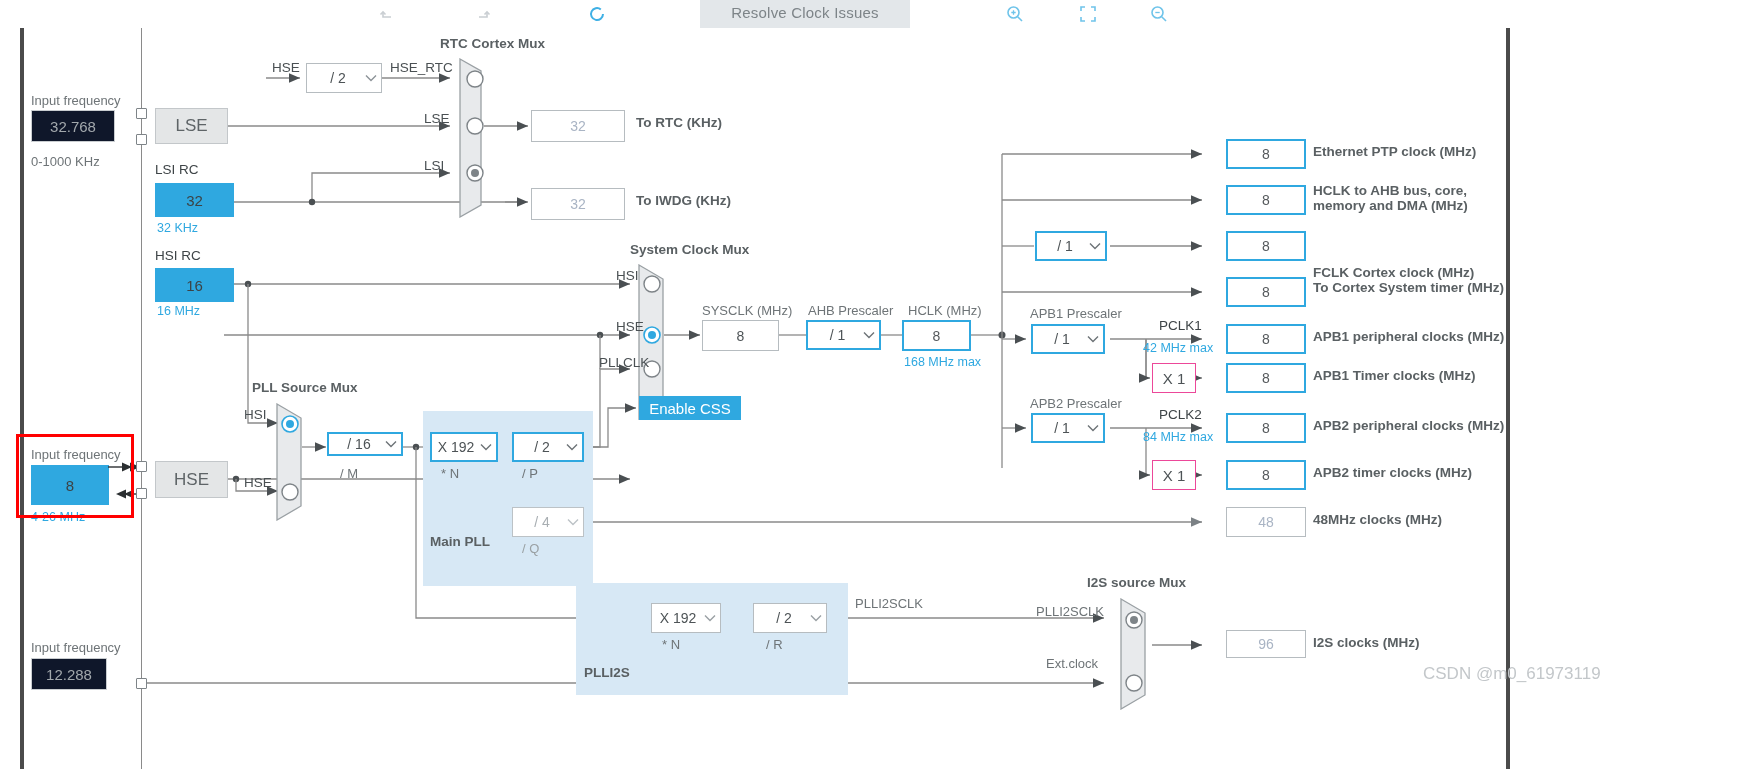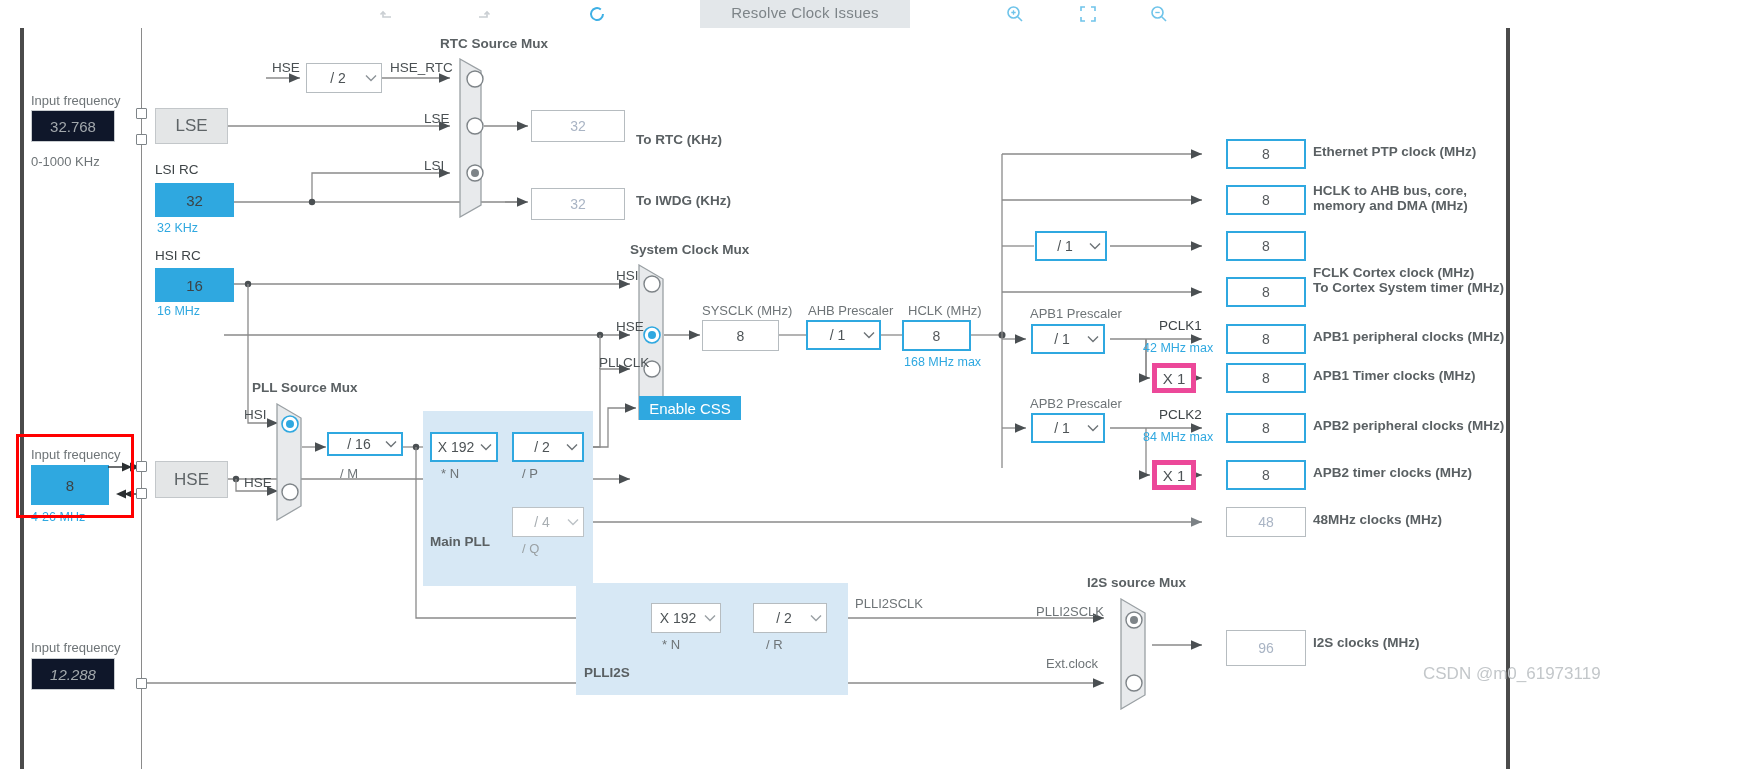--- a/index.html
+++ b/index.html
@@ -45,21 +45,21 @@
   .chev svg{display:block;}
   .src-box{position:absolute;box-sizing:border-box;background:#e4e6e7;border:1px solid #c3c7ca;
            display:flex;align-items:center;justify-content:center;font-size:17px;color:#5e6467;}
   .en-box{position:absolute;box-sizing:border-box;background:#2fa8e0;border:1px solid #2fa8e0;
           display:flex;align-items:center;justify-content:center;font-size:15px;color:#fff;cursor:pointer;}
   .in-box{position:absolute;box-sizing:border-box;background:#2fa8e0;
           display:flex;align-items:center;justify-content:center;font-size:15px;color:#3c4346;cursor:text;}
   .in-box-gray{position:absolute;box-sizing:border-box;background:#0f172a;border:1px solid #c9cdd0;
           display:flex;align-items:center;justify-content:center;font-size:15px;color:#a2a8ac;cursor:text;}
   .pll-band{position:absolute;background:#d7e8f5;}
-  .mult-box{position:absolute;box-sizing:border-box;background:#fff;border:5px solid #ec4899;
+  .mult-box{position:absolute;box-sizing:border-box;background:#fff;border:1px solid #ec4899;
             display:flex;align-items:center;justify-content:center;font-size:15px;color:#4d5356;}
   .term{position:absolute;width:11px;height:11px;box-sizing:border-box;background:#fff;border:1.5px solid #7e8488;border-radius:1px;}
   #redbox{position:absolute;box-sizing:border-box;border:3px solid #ff0000;pointer-events:none;z-index:30;}
   #watermark{position:absolute;font-size:17px;color:#c3c7ca;white-space:nowrap;margin-left:25px;}
   svg.wire{position:absolute;left:0;top:0;width:1762px;height:741px;pointer-events:none;overflow:visible;}
 </style>
 </head>
 <body>
 
 <div id="toolbar">
@@ -225,21 +225,21 @@
   <div class="sel-box sel-plain" style="left:306px;top:35px;width:76px;height:30px;">
     <span class="sel-txt">/ 2</span>
     <span class="chev">
       <svg width="12" height="8" viewBox="0 0 12 8" fill="none" stroke="#8d9398" stroke-width="1.4">
           <path d="M1 1.5 L6 6.5 L11 1.5"></path>
         </svg>
     </span>
   </div>
   <div class="lbl-sig" style="left:390px;top:32px;">HSE_RTC</div>
 
-  <div class="lbl-bold" style="left:440px;top:8px;">RTC Source Mux</div>
+  <div class="lbl-bold" style="left:440px;top:8px;">RTC Cortex Mux</div>
   <svg class="abs" style="left:459px;top:30px;" width="30" height="160">
     <path d="M1 1 L22 13 L22 147 L1 159 Z" fill="#e8eaec" stroke="#9aa0a4" stroke-width="1.3"></path>
   </svg>
   <div class="abs" style="left:466px;top:42px;width:18px;height:18px;">
     <svg width="18" height="18">
         <circle cx="9" cy="9" r="8" fill="#fff" stroke="#7e8488" stroke-width="1.4"></circle>
       </svg>
   </div>
   <div class="abs" style="left:466px;top:89px;width:18px;height:18px;">
     <svg width="18" height="18">
@@ -249,21 +249,21 @@
   <div class="abs" style="left:466px;top:136px;width:18px;height:18px;">
     <svg width="18" height="18">
         <circle cx="9" cy="9" r="8" fill="#fff" stroke="#7e8488" stroke-width="1.4"></circle>
         <circle cx="9" cy="9" r="4" fill="#7e8488"></circle>
       </svg>
   </div>
   <div class="lbl-sig" style="left:424px;top:83px;">LSE</div>
   <div class="lbl-sig" style="left:424px;top:130px;">LSI</div>
 
   <div class="val-box vb-gray" style="left:531px;top:82px;width:94px;height:32px;">32</div>
-  <div class="lbl-out" style="left:636px;top:104px;">To RTC (KHz)</div>
+  <div class="lbl-out" style="left:636px;top:87px;">To RTC (KHz)</div>
 
   <div class="val-box vb-gray" style="left:531px;top:160px;width:94px;height:32px;">32</div>
   <div class="lbl-out" style="left:636px;top:165px;">To IWDG (KHz)</div>
 
   <div class="lbl-dk" style="left:155px;top:134px;">LSI RC</div>
   <div class="in-box" style="left:155px;top:155px;width:79px;height:34px;">32</div>
   <div class="lbl-blue" style="left:157px;top:193px;">32 KHz</div>
 
   <div class="lbl-dk" style="left:155px;top:220px;">HSI RC</div>
   <div class="in-box" style="left:155px;top:240px;width:79px;height:34px;">16</div>
@@ -286,21 +286,21 @@
     <path d="M26 29.5 L16 34 L26 38.5 Z" fill="#2b2f31"></path>
   </svg>
 
   <div class="term" style="left:136px;top:433px;"></div>
   <div class="term" style="left:136px;top:460px;"></div>
   <div class="src-box" style="left:155px;top:433px;width:73px;height:37px;">HSE</div>
 
   <div id="redbox" style="left:16px;top:406px;width:118px;height:84px;"></div>
 
   <div class="lbl" style="left:31px;top:612px;">Input frequency</div>
-  <div class="in-box-gray" style="left:31px;top:630px;width:84px;height:32px;font-style:italic;">12.288</div>
+  <div class="in-box-gray" style="left:31px;top:630px;width:76px;height:32px;">12.288</div>
   <div class="term" style="left:136px;top:650px;"></div>
 
   <div class="lbl-bold" style="left:252px;top:352px;">PLL Source Mux</div>
   <svg class="abs" style="left:276px;top:375px;" width="32" height="118">
     <path d="M1 1 L25 15 L25 103 L1 117 Z" fill="#e8eaec" stroke="#9aa0a4" stroke-width="1.3"></path>
   </svg>
   <div class="abs" style="left:281px;top:387px;width:18px;height:18px;">
     <svg width="18" height="18">
         <circle cx="9" cy="9" r="8" fill="#fff" stroke="#2fa8e0" stroke-width="1.6"></circle>
         <circle cx="9" cy="9" r="4" fill="#2fa8e0"></circle>
@@ -456,21 +456,21 @@
 
   <div class="val-box vb-blue" style="left:1226px;top:385px;width:80px;height:30px;">8</div>
   <div class="lbl-out" style="left:1313px;top:390px;">APB2 peripheral clocks (MHz)</div>
 
   <div class="val-box vb-blue" style="left:1226px;top:432px;width:80px;height:30px;">8</div>
   <div class="lbl-out" style="left:1313px;top:437px;">APB2 timer clocks (MHz)</div>
 
   <div class="val-box vb-gray" style="left:1226px;top:479px;width:80px;height:30px;">48</div>
   <div class="lbl-out" style="left:1313px;top:484px;">48MHz clocks (MHz)</div>
 
-  <div class="val-box vb-gray" style="left:1226px;top:602px;width:80px;height:36px;">96</div>
+  <div class="val-box vb-gray" style="left:1226px;top:602px;width:80px;height:28px;">96</div>
   <div class="lbl-out" style="left:1313px;top:607px;">I2S clocks (MHz)</div>
 
   <div class="pll-band" style="left:576px;top:555px;width:272px;height:112px;"></div>
   <div class="lbl-bold" style="left:584px;top:637px;">PLLI2S</div>
 
   <div class="sel-box sel-plain" style="left:651px;top:575px;width:70px;height:30px;">
     <span class="sel-txt" style="padding-left:4px;">X 192</span>
     <span class="chev">
       <svg width="12" height="8" viewBox="0 0 12 8" fill="none" stroke="#9aa0a4" stroke-width="1.4">
           <path d="M1 1.5 L6 6.5 L11 1.5"></path>

